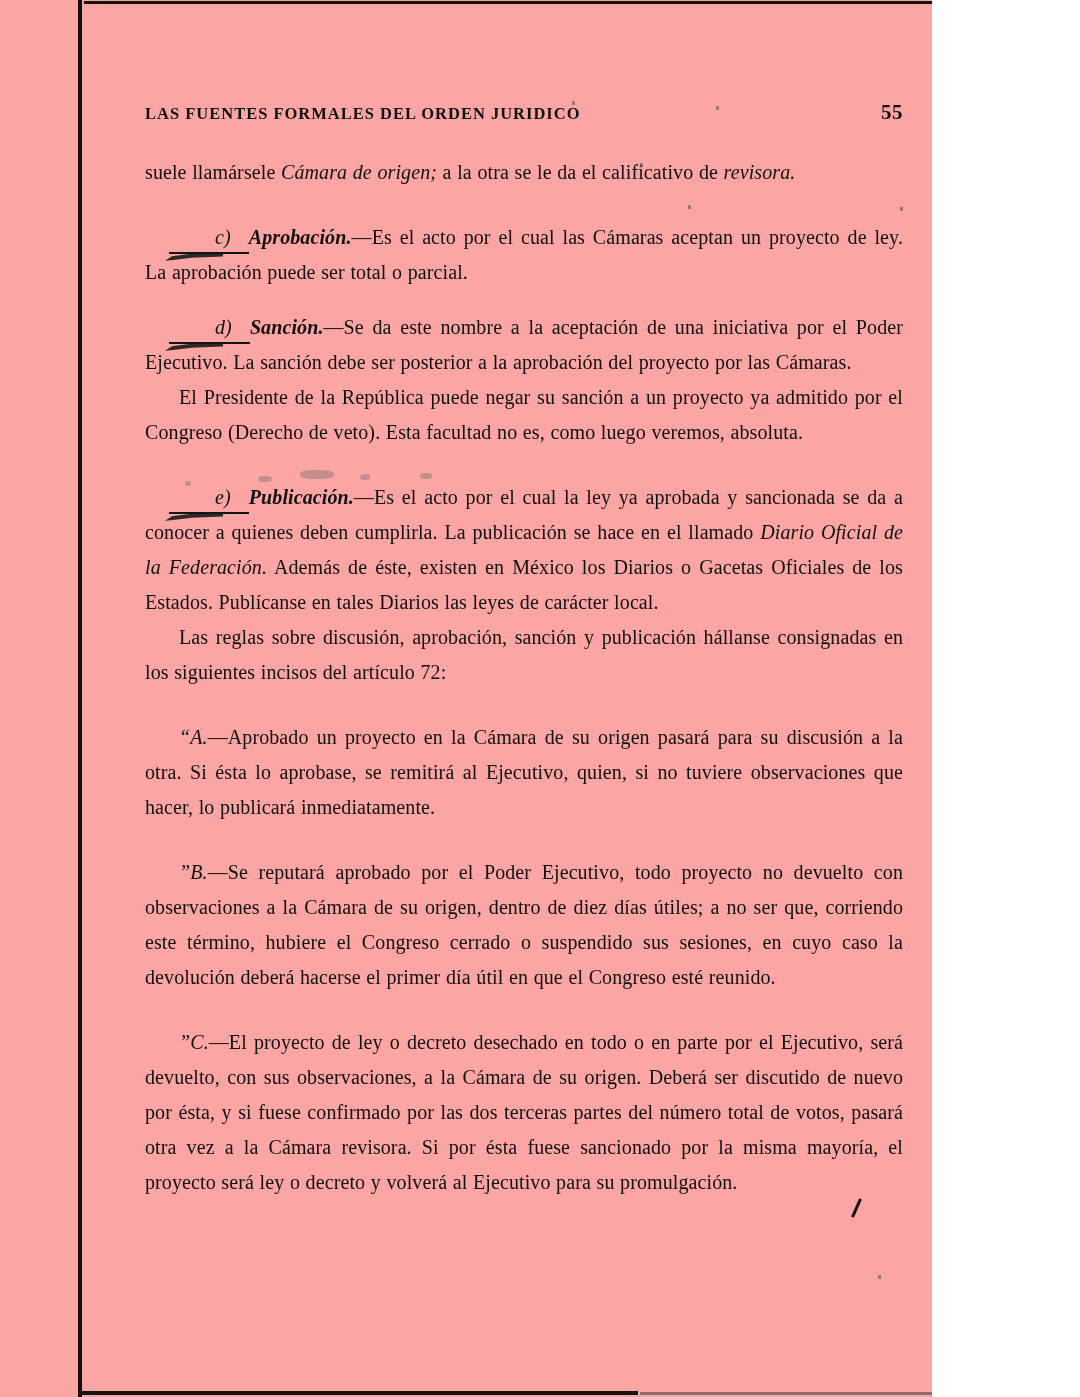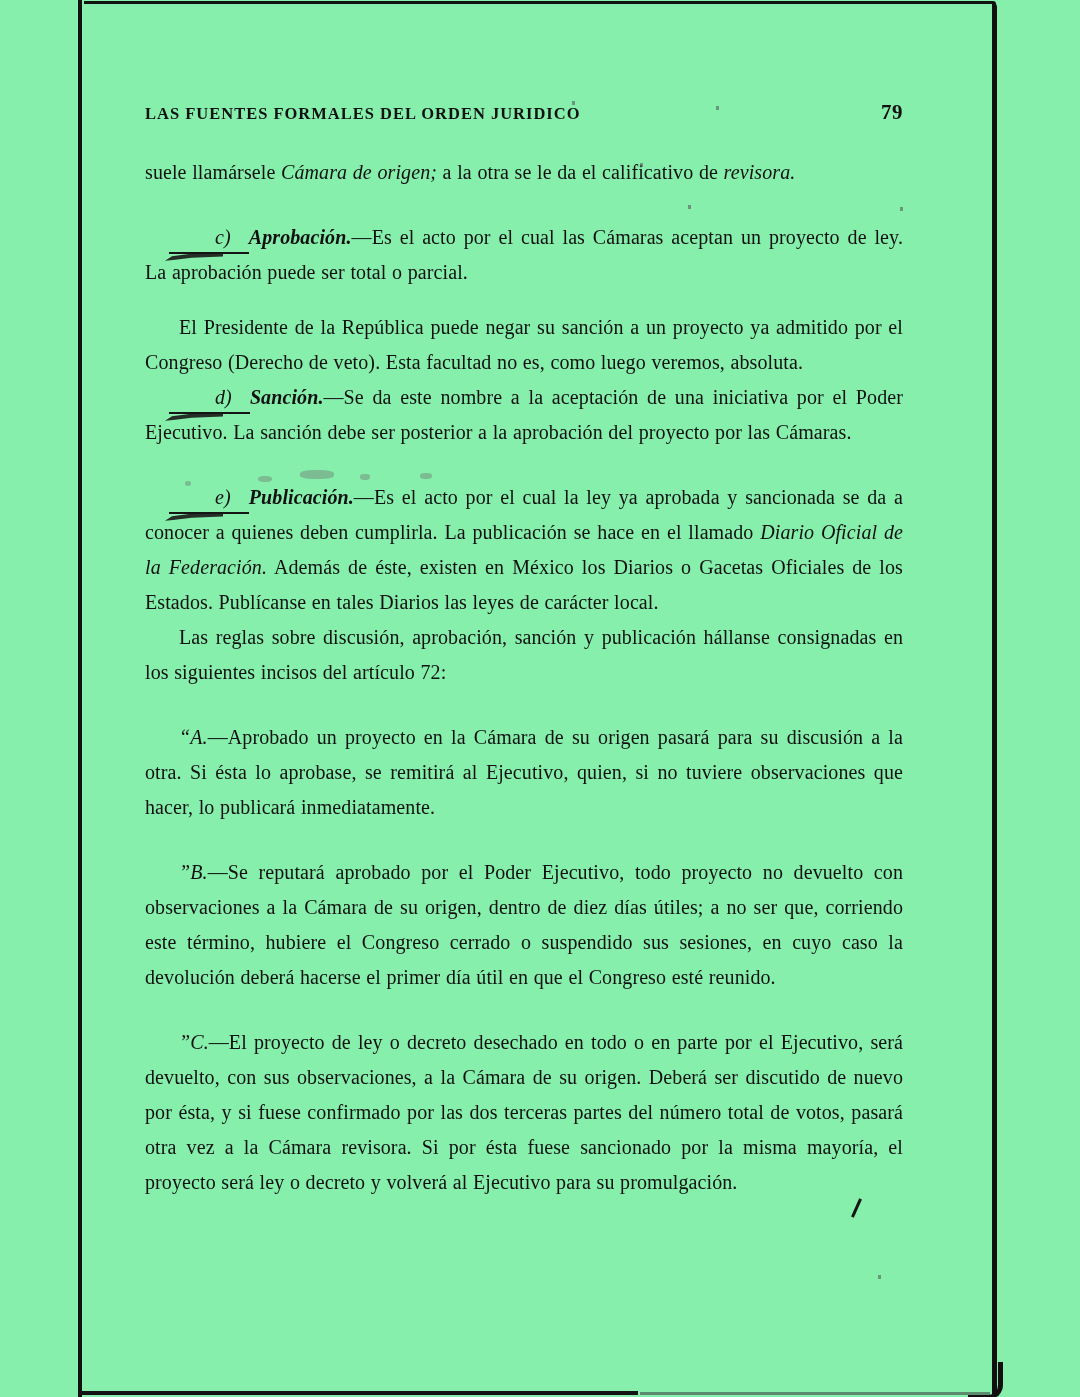--- a/index.html
+++ b/index.html
@@ -2,23 +2,23 @@
 <html><head>
 <meta charset="utf-8">
 <style>
   html, body {
     margin: 0;
     padding: 0;
     background: #ffffff;
   }
   #page {
     position: relative;
-    width: 1080px;
+    width: 932px;
     height: 1397px;
-    background: #86efac;
+    background: #fca5a5;
     overflow: hidden;
     font-family: "Liberation Serif", "DejaVu Serif", serif;
     color: #111111;
   }
 
   
   .scan-edge-left {
     position: absolute;
     left: 78px; top: 0; width: 4px; height: 1397px;
     background: #101010;
@@ -158,34 +158,34 @@
   <div class="scan-edge-top"></div>
   <div class="scan-edge-right"></div>
   <div class="scan-edge-bottom"></div>
   <div class="scan-edge-bottom2"></div>
   <div class="corner-br"></div>
 
   <div class="content">
 
     <div class="runhead">
       <span class="runhead-title">LAS FUENTES FORMALES DEL ORDEN JURIDICO</span>
-      <span class="runhead-folio">79</span>
+      <span class="runhead-folio">55</span>
     </div>
 
     <p class="noind"><span>suele llamársele </span><em class="it">Cámara de origen;</em><span> a la otra se le da el calificativo de </span><em class="it">revisora.</em></p>
 
     <div class="gap-lg"></div>
 
     <p class="ind"><span class="marker"><span>c)</span><span class="swash"></span></span><em class="lead-it">Aprobación.</em><span>—Es el acto por el cual las Cámaras aceptan un proyecto de ley. La aprobación puede ser total o parcial.</span></p>
 
     <div class="gap-md"></div>
 
+    <p class="ind"><span class="marker"><span>d)</span><span class="swash"></span></span><em class="lead-it">Sanción.</em><span>—Se da este nombre a la aceptación de una iniciativa por el Poder Ejecutivo. La sanción debe ser posterior a la aprobación del proyecto por las Cámaras.</span></p>
+
     <p class="ind"><span>El Presidente de la República puede negar su sanción a un proyecto ya admitido por el Congreso (Derecho de veto). Esta facultad no es, como luego veremos, absoluta.</span></p>
-
-    <p class="ind"><span class="marker"><span>d)</span><span class="swash"></span></span><em class="lead-it">Sanción.</em><span>—Se da este nombre a la aceptación de una iniciativa por el Poder Ejecutivo. La sanción debe ser posterior a la aprobación del proyecto por las Cámaras.</span></p>
 
     <div class="gap-lg"></div>
 
     <p class="ind"><span class="marker"><span>e)</span><span class="swash"></span></span><em class="lead-it">Publicación.</em><span>—Es el acto por el cual la ley ya aprobada y sancionada se da a conocer a quienes deben cumplirla. La publicación se hace en el llamado </span><em class="it">Diario Oficial de la Federación.</em><span> Además de éste, existen en México los Diarios o Gacetas Oficiales de los Estados. Publícanse en tales Diarios las leyes de carácter local.</span></p>
 
     <p class="ind"><span>Las reglas sobre discusión, aprobación, sanción y publicación hállanse consignadas en los siguientes incisos del artículo 72:</span></p>
 
     <div class="gap-lg"></div>
 
     <p class="ind"><em class="it">“A.</em><span>—Aprobado un proyecto en la Cámara de su origen pasará para su discusión a la otra. Si ésta lo aprobase, se remitirá al Ejecutivo, quien, si no tuviere observaciones que hacer, lo publicará inmediatamente.</span></p>

